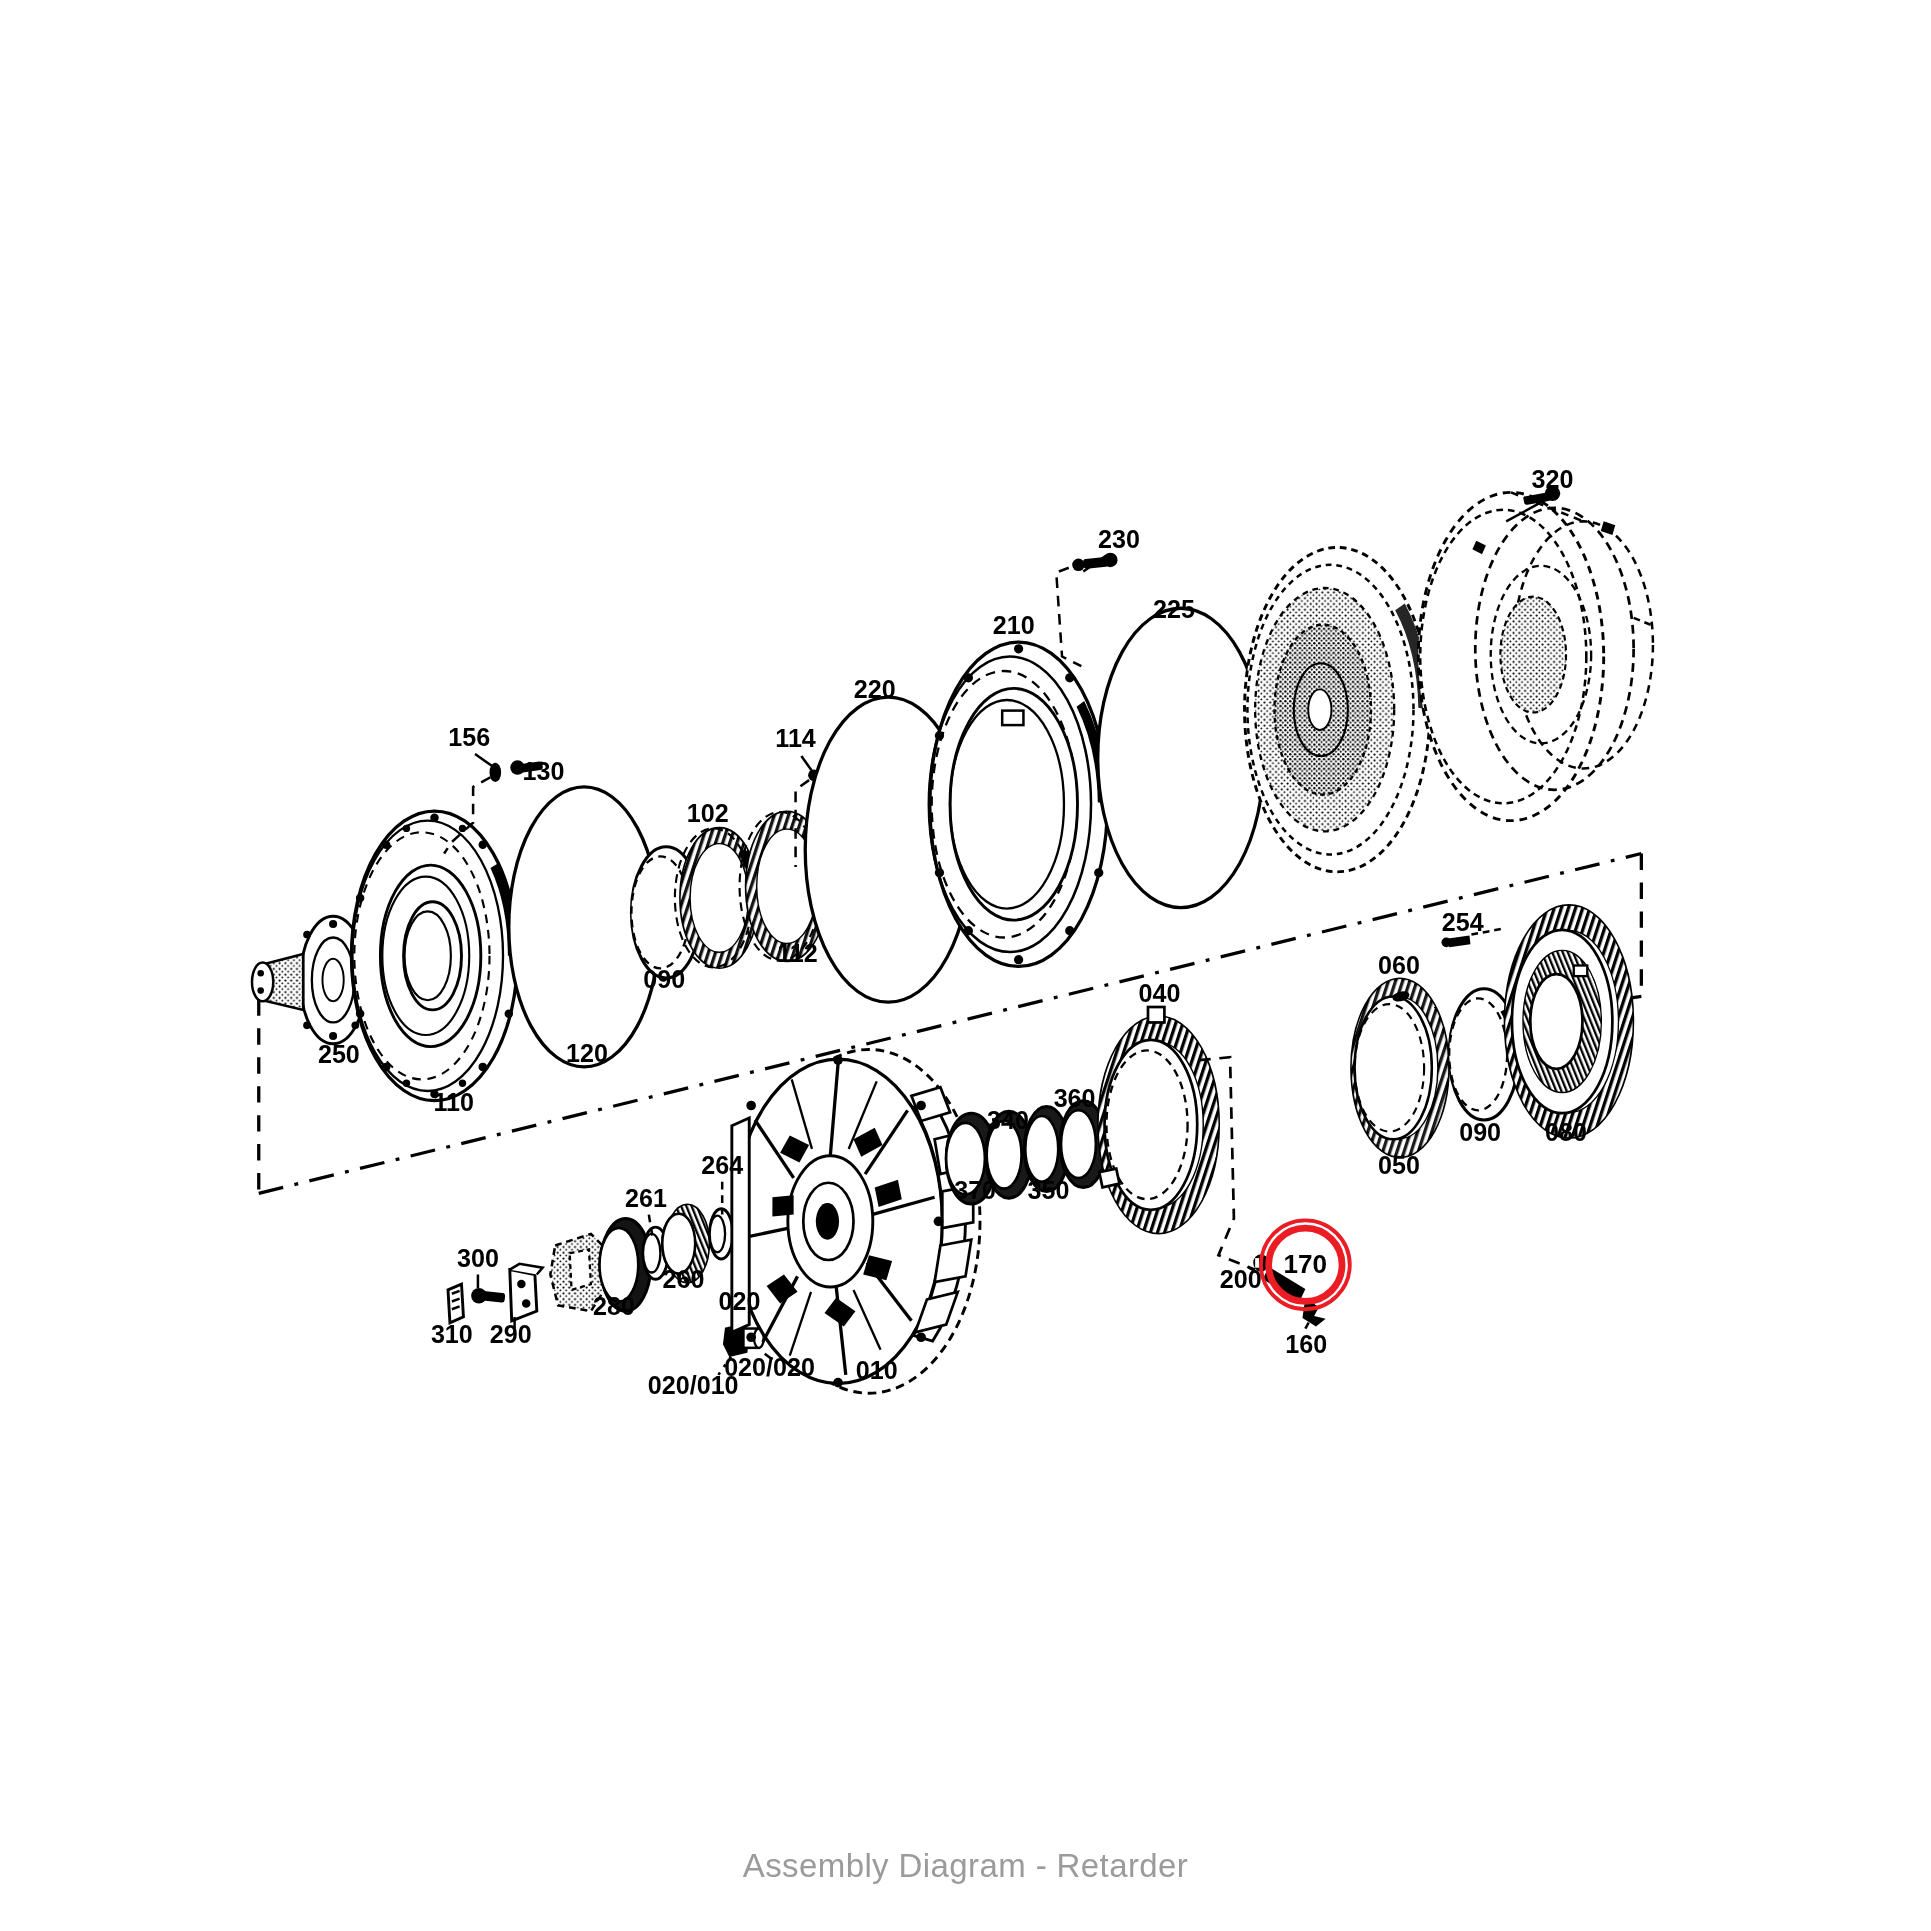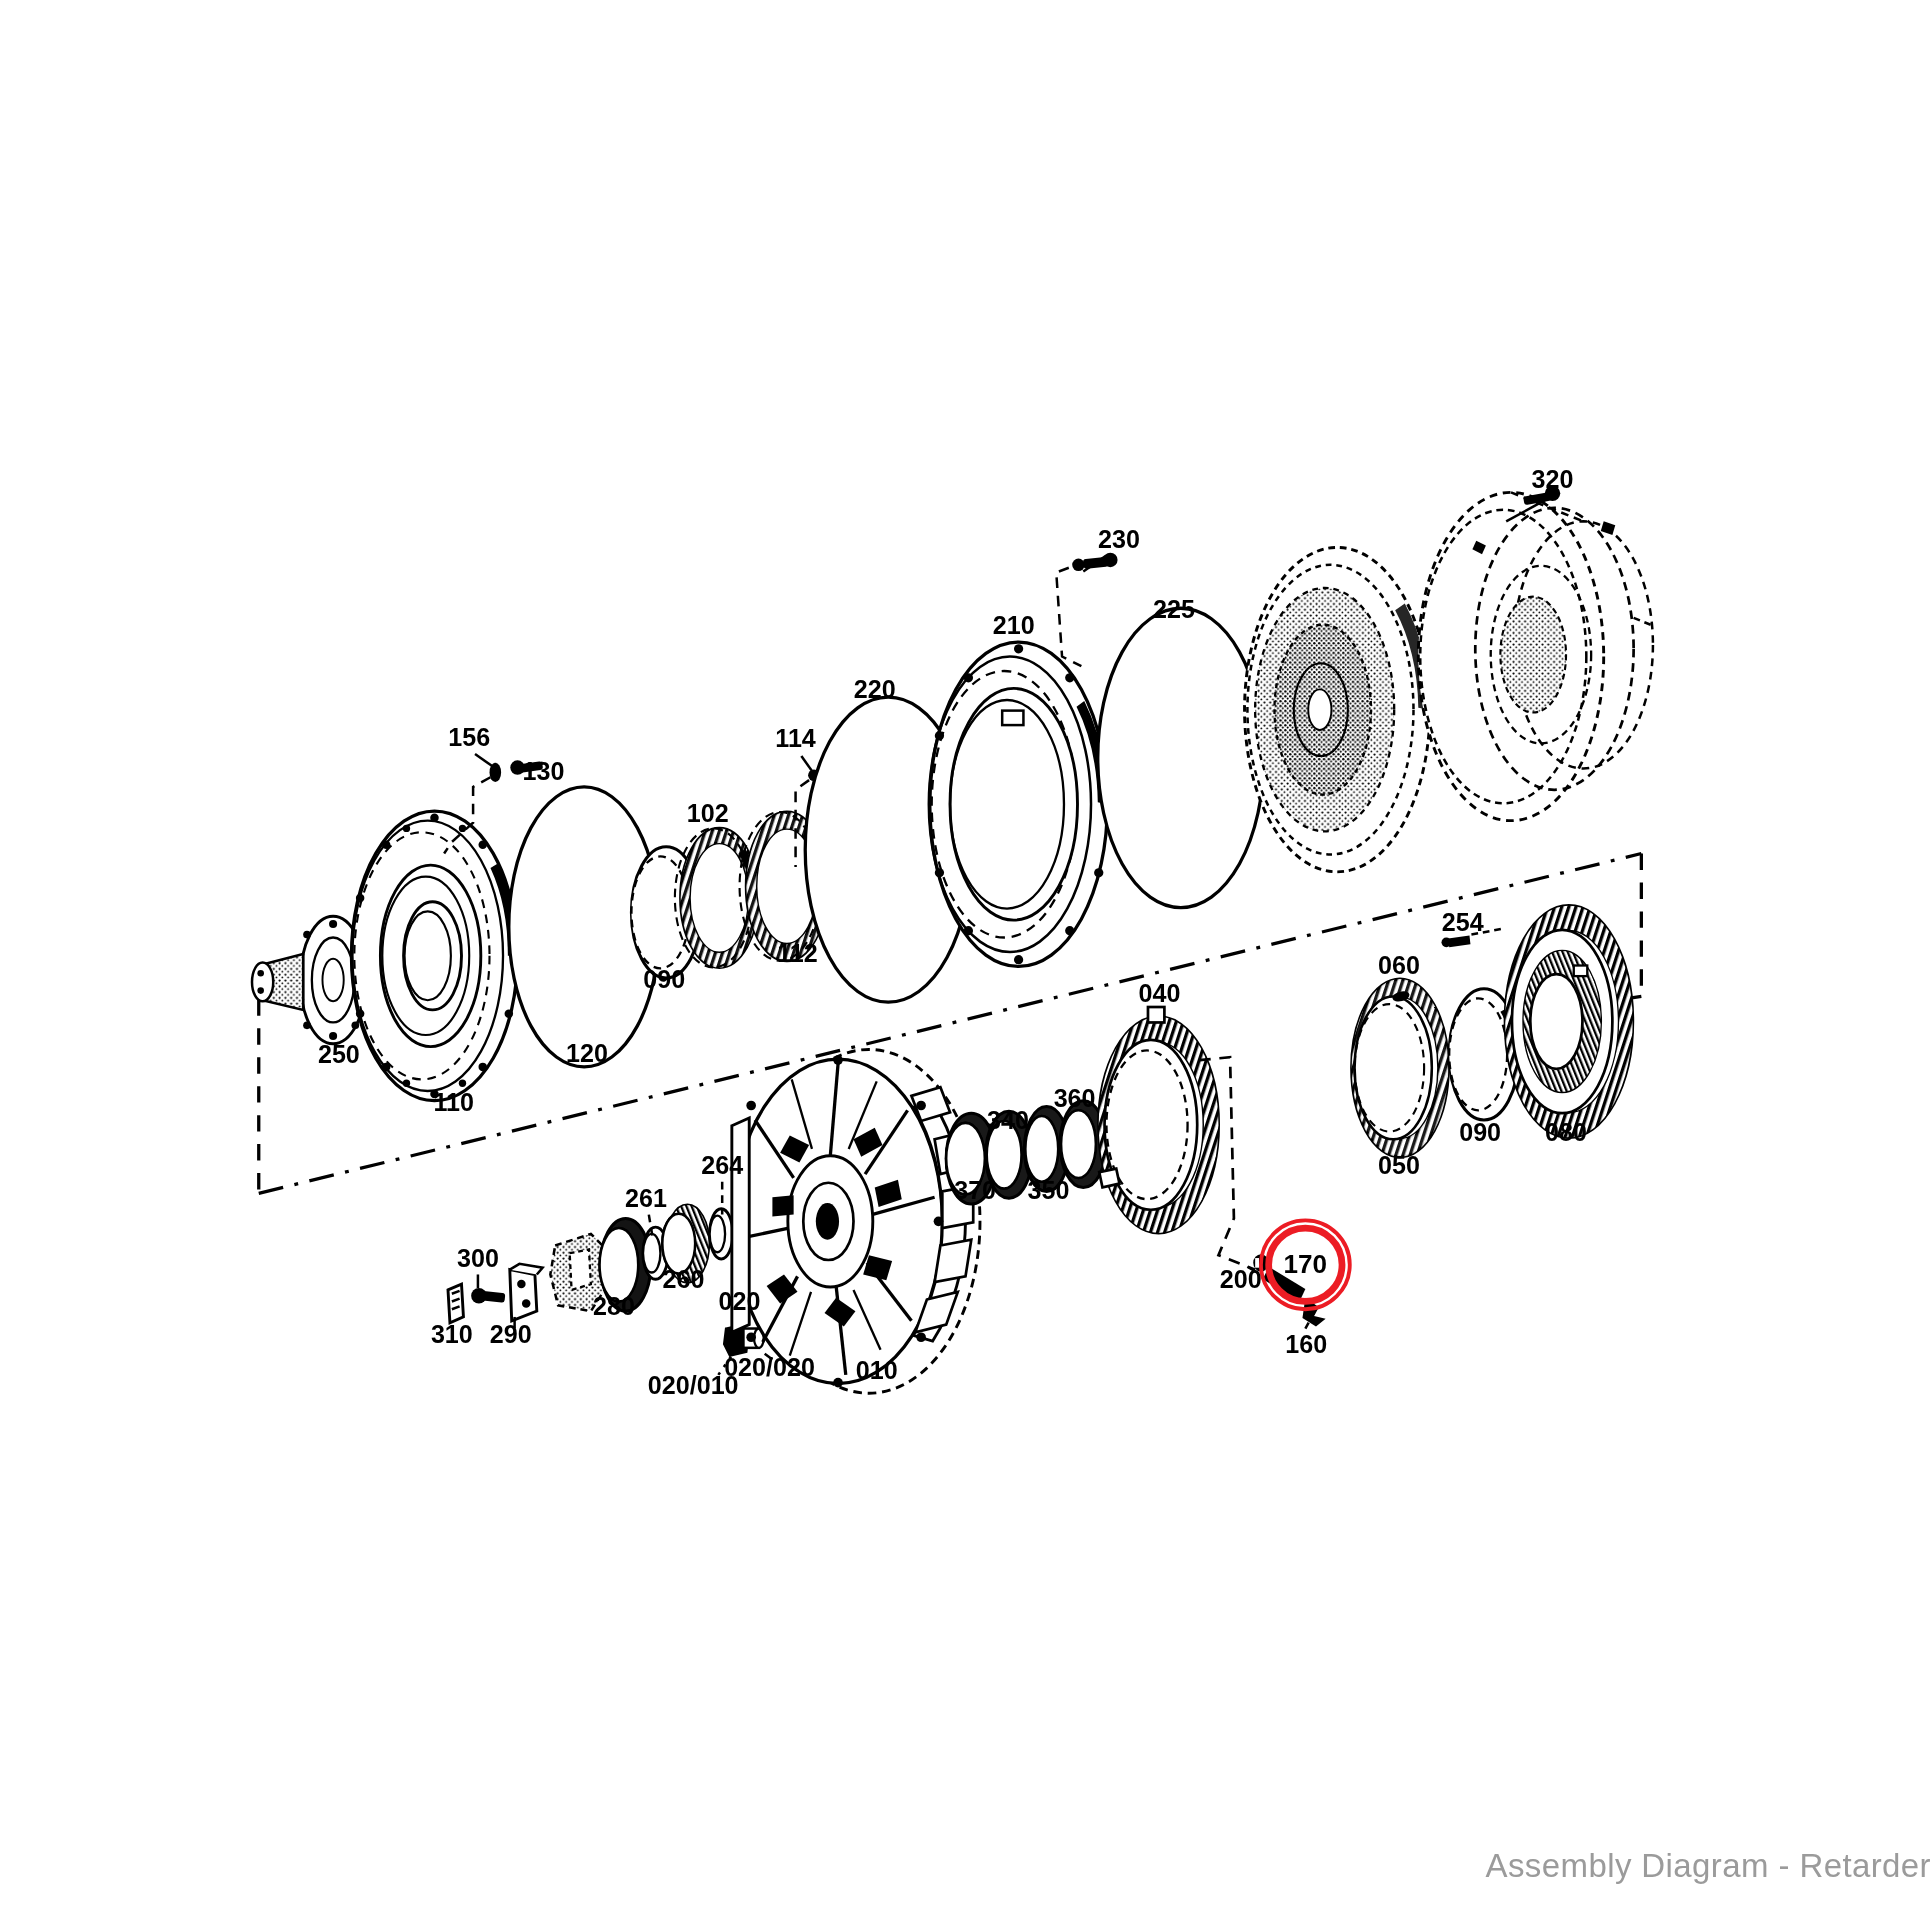--- a/index.html
+++ b/index.html
@@ -1,19 +1,19 @@
 <!DOCTYPE html>
 <html><head>
 <meta charset="utf-8">
 <style>
   html,body{margin:0;padding:0;background:#ffffff;}
   body{width:1931px;height:1931px;font-family:"Liberation Sans",sans-serif;overflow:hidden;}
   #stage{position:relative;width:1931px;height:1931px;background:#fff;}
   #diagram{position:absolute;inset:0;width:1931px;height:1931px;}
-  .cap{position:absolute;left:0;right:0;bottom:46px;text-align:right;font-size:33px;color:#9b9b9b;font-family:"Liberation Sans",sans-serif;letter-spacing:0.4px;}
+  .cap{position:absolute;left:0;right:0;bottom:46px;text-align:center;font-size:33px;color:#9b9b9b;font-family:"Liberation Sans",sans-serif;letter-spacing:0.4px;}
   text.lbl{font-family:"Liberation Sans",sans-serif;font-size:26px;font-weight:700;fill:#000;text-anchor:middle;dominant-baseline:middle;}
   text.lbl.hl{font-size:27px;}
 </style>
 </head>
 <body>
 
 <div id="stage">
 
   <svg id="diagram" viewBox="0 0 2000 2000">
     <defs>

